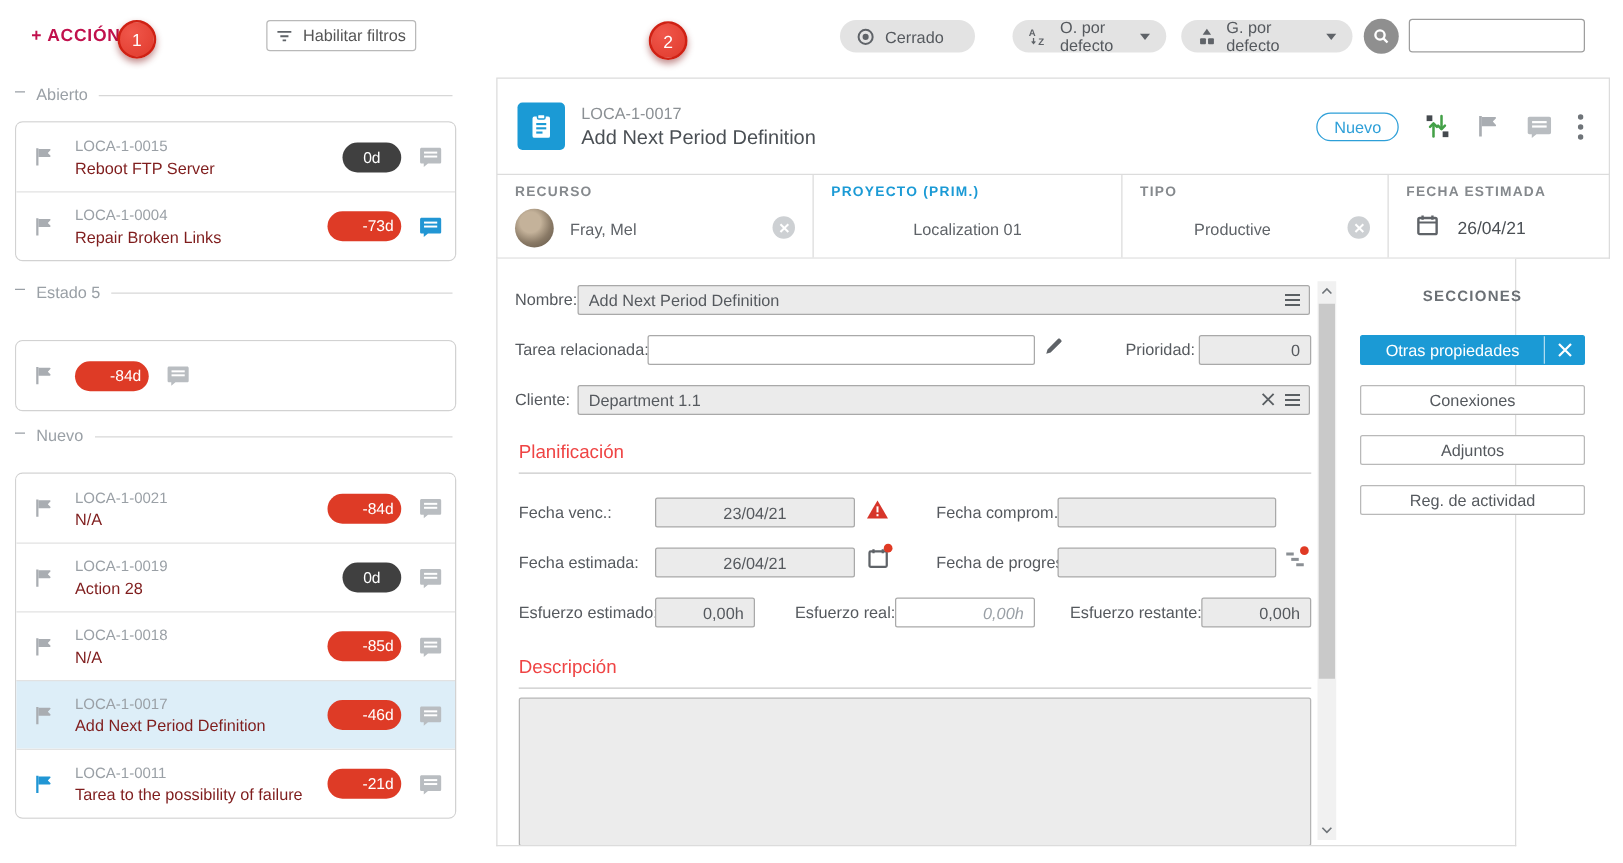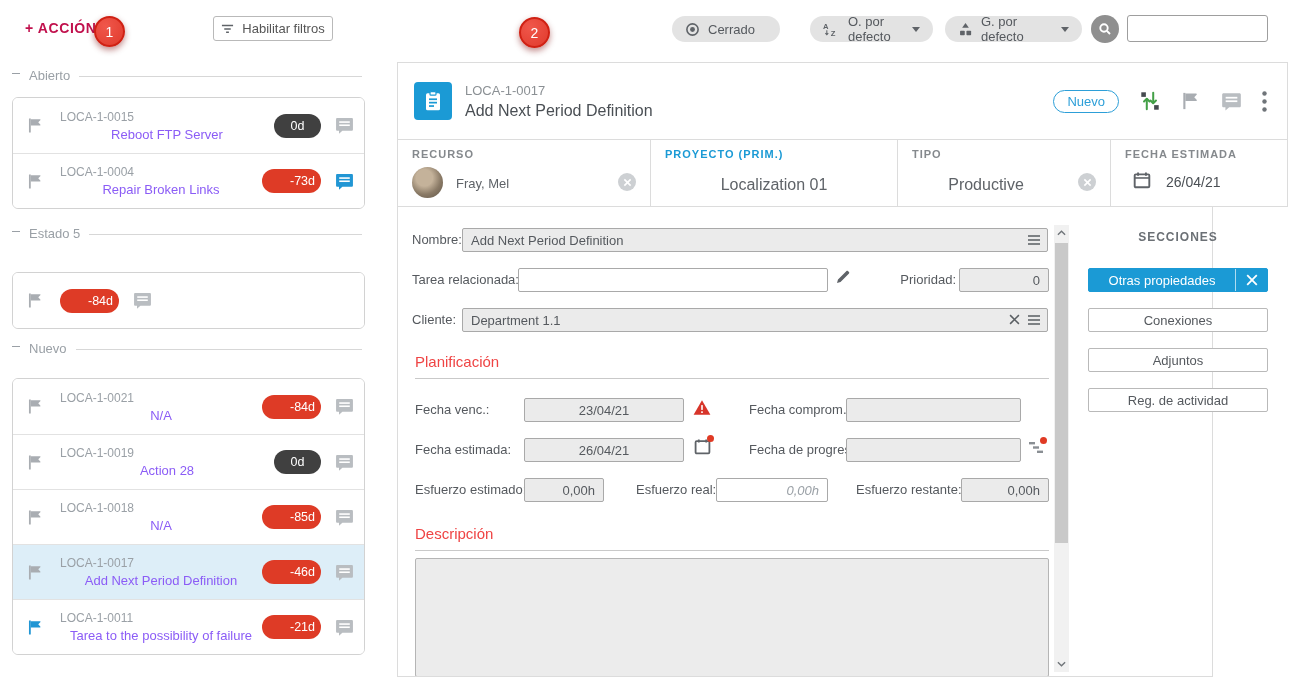--- a/index.html
+++ b/index.html
@@ -40,21 +40,21 @@
   .card-group { position:absolute; left:12px; width:353px; border:1px solid #d2d2d2;
     border-radius:6px; background:#fff; overflow:hidden; }
   .card-item { height:55px; display:flex; align-items:center; padding:0 10px 0 14px; cursor:pointer; background:#fff; }
   .card-item + .card-item { border-top:1px solid #e2e2e2; }
   .card-item.selected { background:#ddeef8; }
   .flag { width:18px; display:flex; margin-right:15px; }
   .flag[data-color="gray"] { color:#a9adb2; }
   .flag[data-color="blue"] { color:#2196d4; }
   .item-text { flex:1; min-width:0; }
   .item-id { font-size:12px; color:#9aa0a6; margin-bottom:3px; }
-  .item-title { font-size:13px; color:#8b5cf6;text-align:center; }
+  .item-title { font-size:13px; color:#7f1d1d; }
   .badge { min-width:47px; height:24px; border-radius:12px; color:#fff; font-size:12.5px;
     display:flex; align-items:center; justify-content:center; margin-right:14px; padding:0 6px; }
   .badge[data-color="red"] { background:#de3b26;padding-left:28px; }
   .badge[data-color="yellow"] { background:#404040; }
   .comment { width:19px; display:flex; }
   .comment[data-color="gray"] { color:#b9bdc1; }
   .comment[data-color="blue"] { color:#2196d4; }
 
   
   .panel-header { position:absolute; left:397px; top:62px; width:891px; height:78px;
@@ -75,21 +75,21 @@
   .fcol { position:relative; height:100%; }
   .fcol.b { border-right:1px solid #dcdcdc; }
   .fcol-label { position:absolute; left:14px; top:8px; font-size:11px; font-weight:bold;
     letter-spacing:1px; color:#85898d; }
   .fcol-label.blue { color:#1b9ad5; }
   .avatar { position:absolute; left:14px; top:27px; width:31px; height:31px; border-radius:50%;
     background:radial-gradient(circle at 40% 35%, #c4b29a 0 30%, #8a7a66 60%, #5d5245 100%); }
   .fcol-name { position:absolute; left:58px; top:36px; font-size:13px; color:#5f6368; }
   .x-circle { position:absolute; right:14px; top:33px; width:18px; height:18px; border-radius:50%;
     background:#cdd0d3; display:flex; align-items:center; justify-content:center; cursor:pointer; }
-  .fcol-center { position:absolute; left:0; right:0; top:36px; text-align:center; font-size:16px; color:#5f6368; }
+  .fcol-center { position:absolute; left:0; right:0; top:36px; text-align:center; font-size:13px; color:#5f6368; }
   .cal-wrap { position:absolute; left:22px; top:31px; }
   .fcol-date { position:absolute; left:55px; top:34px; font-size:14px; color:#4a4f54; }
 
   .form-area { position:absolute; left:397px; top:207px; width:816px; height:470px;
     border-left:1px solid #dcdcdc; border-right:1px solid #dcdcdc; border-bottom:1px solid #dcdcdc;
     background:#fff; overflow:hidden; }
   .lbl { position:absolute; font-size:13px; color:#55595e; line-height:18px; }
   .fld { position:absolute; height:24px; border:1px solid #a9a9a9; border-radius:2px;
     background:#ebebeb; font-size:13px; color:#55595e; font-family:inherit; padding:0 8px; outline:none; }
   .fld.white { background:#fff; }

